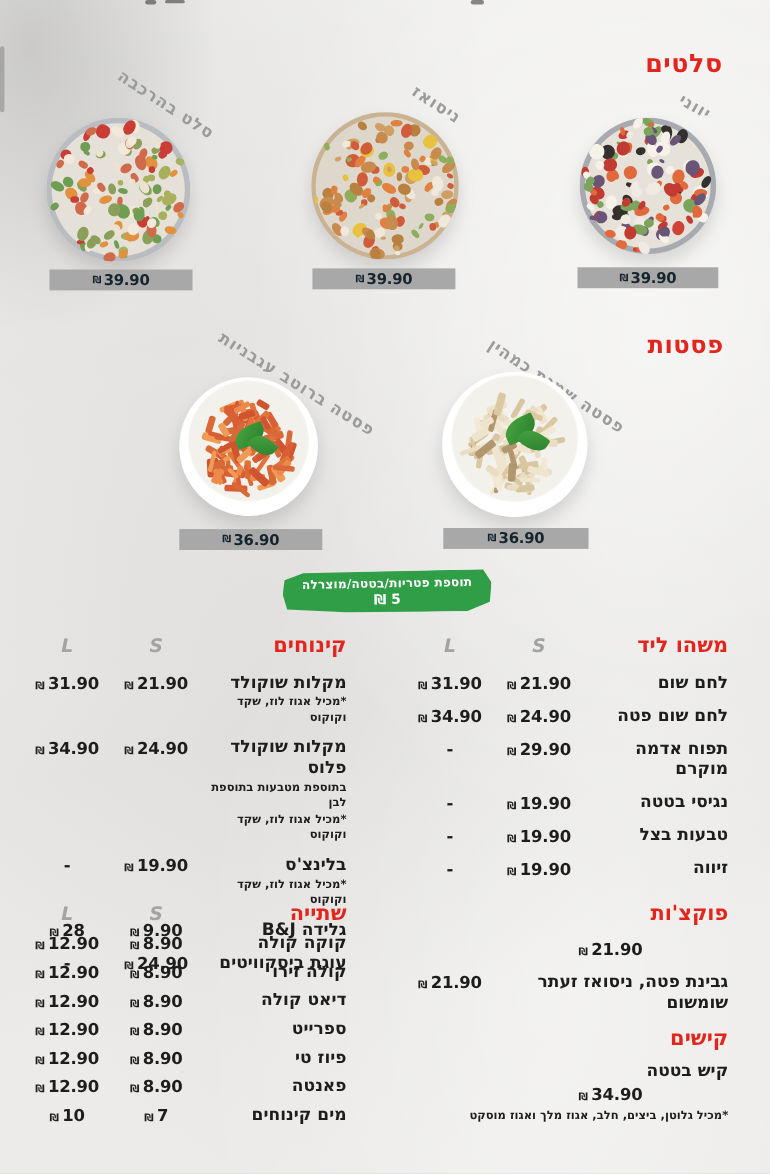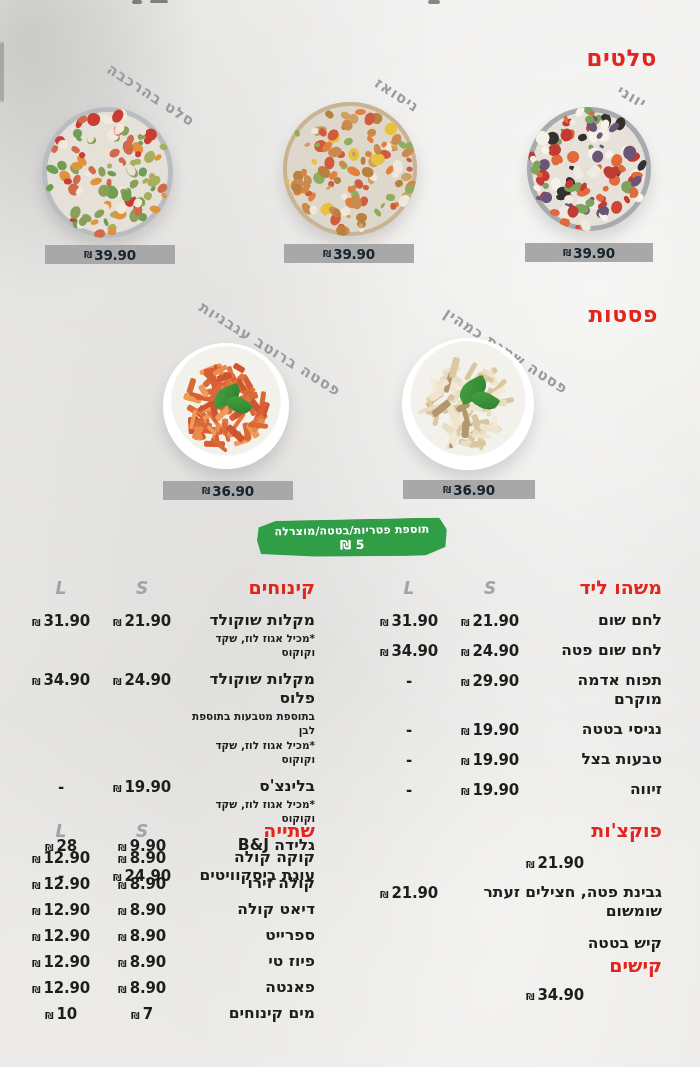--- a/index.html
+++ b/index.html
@@ -849,21 +849,21 @@
       <div class="m-row single">
         <div class="m-cell">
           <span class="pr">
             <span class="sh">₪</span>
             <span class="num">21.90</span>
           </span>
         </div>
       </div>
       <div class="m-row single">
         <div class="m-name-col">
-          <div class="m-item-name">גבינת פטה, חצילים זעתר
+          <div class="m-item-name">גבינת פטה, ניסואז זעתר
 שומשום</div>
         </div>
         <div class="m-cell">
           <span class="pr">
             <span class="sh">₪</span>
             <span class="num">21.90</span>
           </span>
         </div>
       </div>
     </div>
@@ -989,33 +989,34 @@
         </div>
         <div class="m-cell">
           <span class="pr">
             <span class="sh">₪</span>
             <span class="num">10</span>
           </span>
         </div>
       </div>
     </div>
   <div class="menu-sec tight" style="left:370px;top:934px;width:292px">
+      <div class="m-row m-head single">
+        <div class="m-name-col">
+          <h2 class="sec-title">קישים</h2>
+        </div>
+      </div>
       <div class="m-row single">
         <div class="m-name-col">
           <div class="m-item-name">קיש בטטה</div>
         </div>
         <div class="m-cell"></div>
       </div>
-      <div class="m-row m-head single">
-        <div class="m-name-col">
-          <h2 class="sec-title">קישים</h2>
-        </div>
-      </div>
       <div class="m-row single">
         <div class="m-cell">
           <span class="pr">
             <span class="sh">₪</span>
             <span class="num">34.90</span>
           </span>
         </div>
       </div>
+      <div class="m-note sec-note">*מכיל גלוטן, ביצים, חלב, אגוז מלך ואגוז מוסקט</div>
     </div>
 </div>
 
 </body></html>

